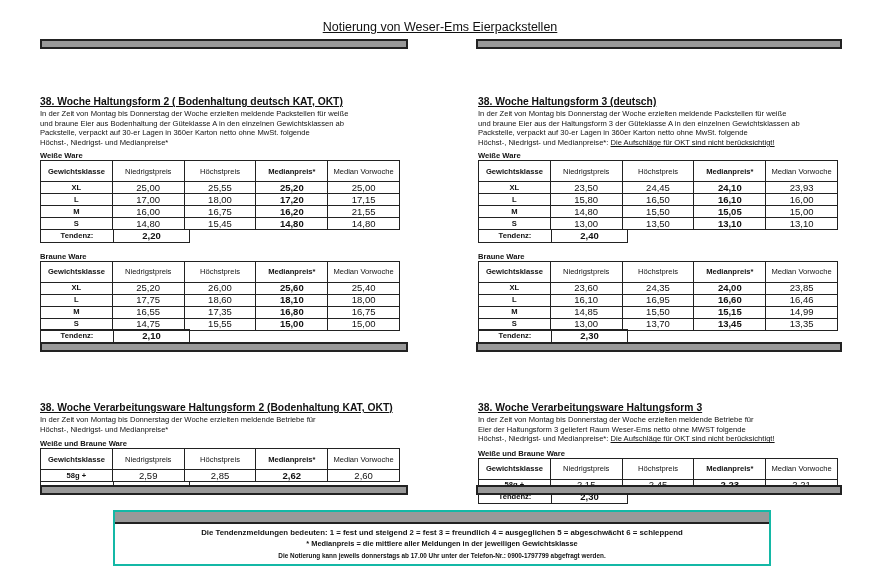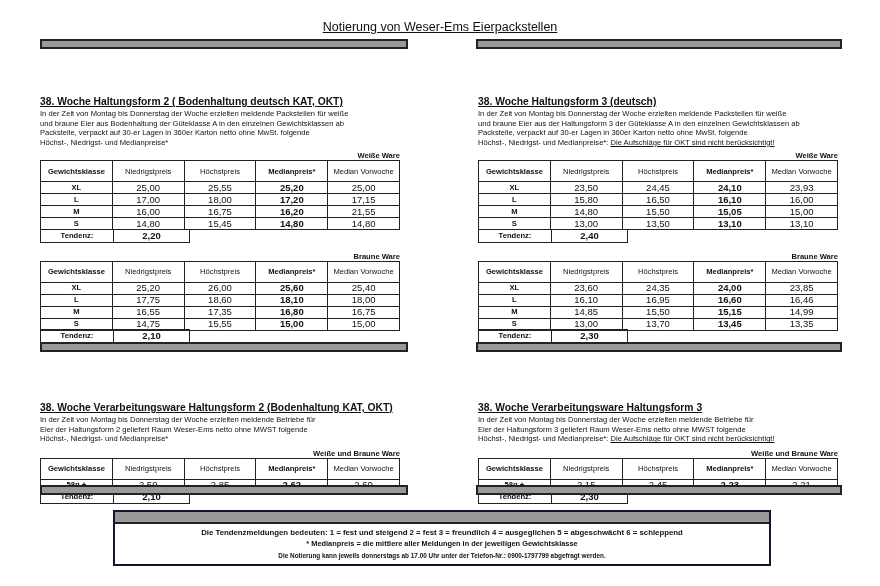--- a/index.html
+++ b/index.html
@@ -4,30 +4,30 @@
 <style>
   html,body{margin:0;padding:0;background:#fff;}
   body{width:880px;height:586px;position:relative;font-family:"Liberation Sans",sans-serif;color:#111;overflow:hidden;}
   .title{position:absolute;left:0;width:880px;top:20px;text-align:center;font-weight:normal;font-size:12.5px;}
   .title span{text-decoration:underline;}
   .bar{position:absolute;height:10px;background:#999;border:2px solid #222;box-sizing:border-box;}
   .col{position:absolute;width:372px;margin-top:38px;}
   .sec-h{font-weight:bold;font-size:10.3px;text-decoration:underline;margin:0;white-space:nowrap;}
   .desc{font-size:7.6px;line-height:9.6px;margin-top:2px;white-space:nowrap;}
   .desc u{text-decoration:underline;}
-  .cap{font-weight:bold;font-size:7.6px;text-align:right;width:360px;margin-top:6px;height:9px;line-height:9px;}
+  .cap{font-weight:bold;font-size:7.6px;text-align:left;width:360px;margin-top:6px;height:9px;line-height:9px;}
   table{border-collapse:collapse;width:360px;table-layout:fixed;}
   td,th{border:1.5px solid #222;padding:0;text-align:center;font-size:9.5px;height:11px;line-height:10px;}
   th{font-weight:normal;font-size:7.6px;height:20px;line-height:9px;}
   th.b{font-weight:bold;}
   td.k{font-weight:bold;font-size:7.6px;}
   td.m{font-weight:bold;}
   table.tend{width:150px;margin-top:-1.5px;}
   table.tend td{height:12px;}
-  .footer{position:absolute;left:113px;top:510px;width:658px;height:56px;border:2px solid #0f172a;box-sizing:border-box;}
+  .footer{position:absolute;left:113px;top:510px;width:658px;height:56px;border:2px solid #14b8a6;box-sizing:border-box;}
   .footer .fh{height:10px;background:#999;border-bottom:2px solid #222;}
   .footer p{margin:0;text-align:center;font-weight:bold;white-space:nowrap;}
   .f1{font-size:7.8px;margin-top:4px!important;line-height:10px;}
   .f2{font-size:7.4px;line-height:12px;}
   .f3{font-size:6.4px;line-height:11px;}
 </style>
 </head>
 <body>
 
 <div class="title"><span>Notierung von Weser-Ems Eierpackstellen</span></div>
@@ -249,21 +249,20 @@
     </table>
 </div>
 
 <div class="bar" style="left:40px;top:342px;width:368px;"></div>
 <div class="bar" style="left:476px;top:342px;width:366px;"></div>
 
 <div class="col" style="left:40px;top:364px;">
   <p class="sec-h">38. Woche Verarbeitungsware Haltungsform 2 (Bodenhaltung KAT, OKT)</p>
   <div class="desc">
     <div>In der Zeit von Montag bis Donnerstag der Woche erzielten meldende Betriebe für</div>
-    <div>Eier der Haltungsform 2 geliefert  Raum Weser-Ems netto ohne MWST folgende</div>
     <div>Höchst-, Niedrigst- und Medianpreise*</div>
   </div>
   <div class="cap" style="margin-top:5px">Weiße und Braune Ware</div>
   <table>
     <tbody>
         <tr>
       <th class="b">Gewichtsklasse</th>
       <th>Niedrigstpreis</th>
       <th>Höchstpreis</th>
       <th class="b">Medianpreis*</th>

